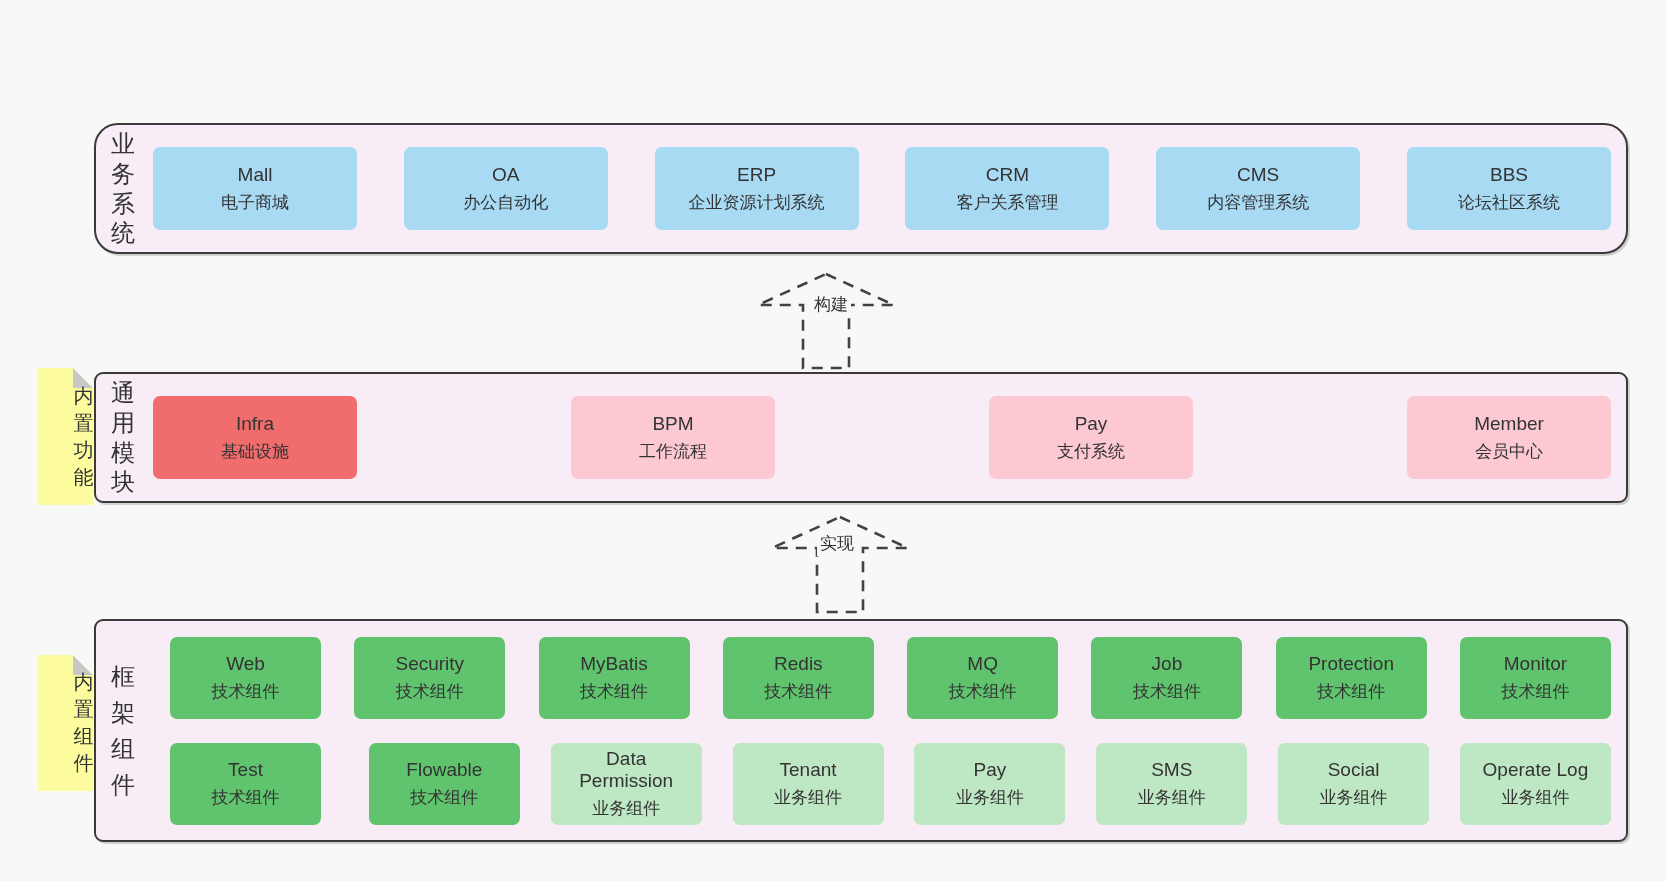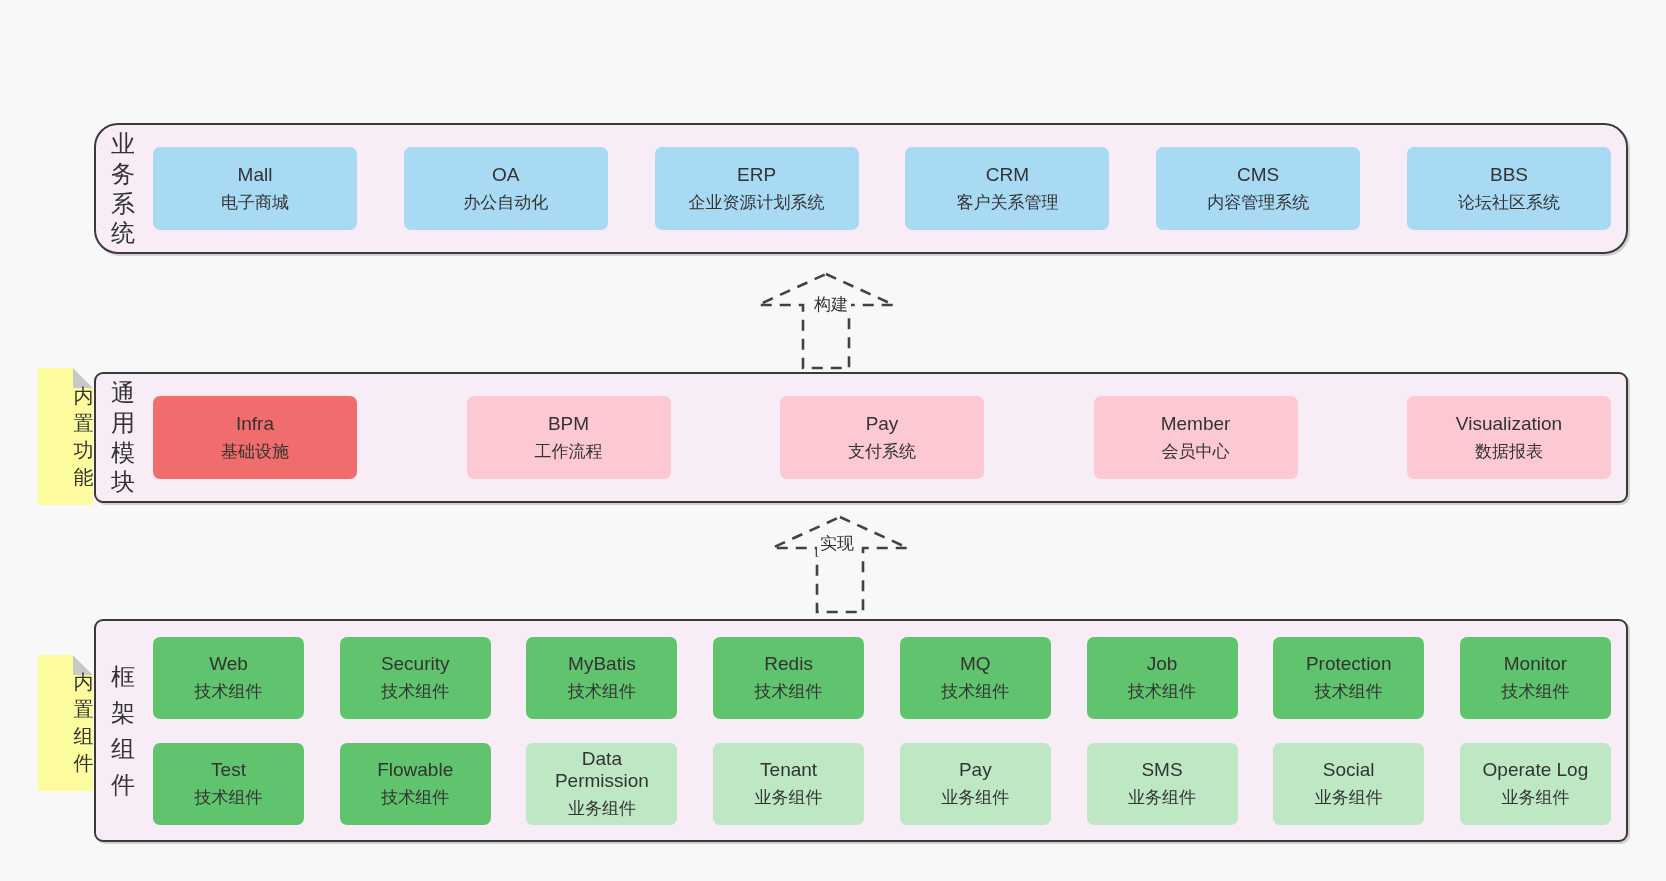--- a/index.html
+++ b/index.html
@@ -49,21 +49,21 @@
     width:204px;height:83px;border-radius:7px;box-sizing:border-box;
     display:flex;flex-direction:column;align-items:center;justify-content:center;
     text-align:center;padding:2px 20px;
   }
   #layer-components .box{width:151px;height:82px;}
   .box .en{font-size:19px;line-height:1.2;}
   .box .zh{font-size:17px;line-height:1.2;margin-top:6px;}
   .box.blue{background:var(--blue,#a8daf4);}
   .box.red{background:var(--red,#f16c6c);}
   .box.pink{background:var(--pink,#fcc9d3);}
-  .box.green{background:var(--green,#60c46e);}
+  .box.green{background:var(--green,#60c46e);margin-left:17px;}
   .box.lightgreen{background:var(--light-green,#bee7c3);}
 
   
   .sticky{
     position:absolute;left:38px;width:55px;
     background:var(--sticky-yellow,#fcfc9e);
     clip-path:polygon(0 0,calc(100% - 20px) 0,100% 20px,100% 100%,0 100%);
     display:flex;align-items:center;justify-content:center;
     font-size:20px;
   }
@@ -154,24 +154,20 @@
         <div class="zh">工作流程</div>
       </div>
       <div class="box pink">
         <div class="en">Pay</div>
         <div class="zh">支付系统</div>
       </div>
       <div class="box pink">
         <div class="en">Member</div>
         <div class="zh">会员中心</div>
       </div>
-      <div class="box pink">
-        <div class="en">Visualization</div>
-        <div class="zh">数据报表</div>
-      </div>
     </div>
   </section>
 
   <svg class="arrow-svg" id="arrow-implement" width="170" height="106" viewBox="0 0 170 106" aria-hidden="true">
     <path class="arrow-path" d="M82 8 L150 39 L105 39 L105 103 L59 103 L59 39 L14 39 Z"></path>
   </svg>
   <div class="arrow-label" id="arrow-implement-label">实现</div>
 
   <div class="sticky" id="sticky-components">
     <span class="fold"></span>

